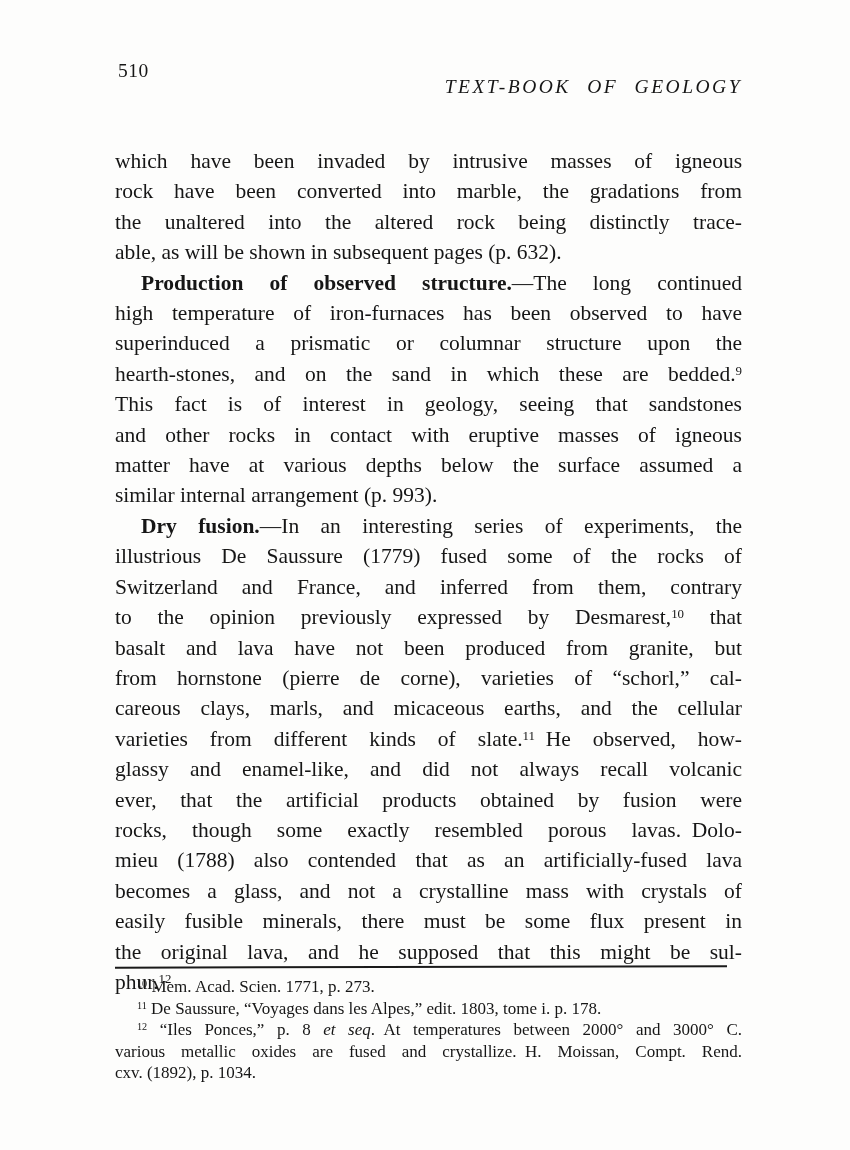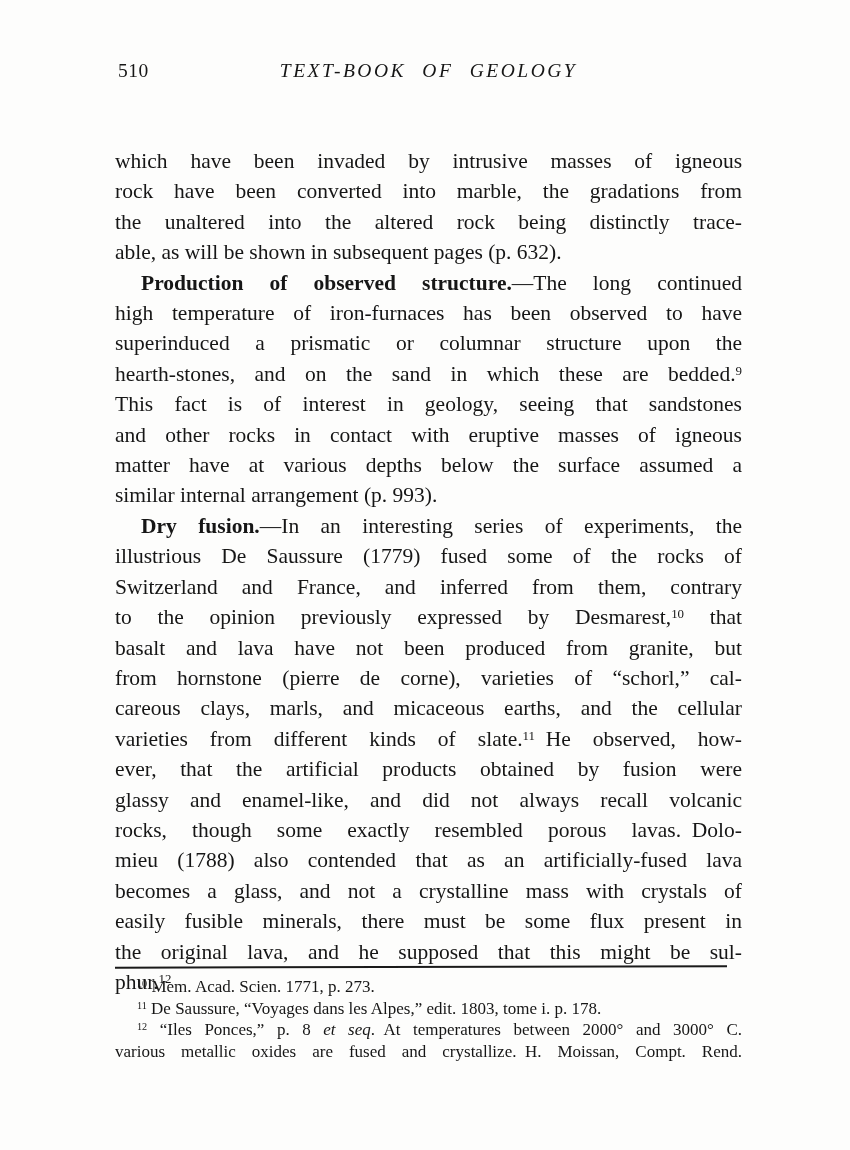--- a/index.html
+++ b/index.html
@@ -12,22 +12,22 @@
     overflow: hidden;
     padding-left: 44px;
   }
   
   .header { position: absolute; left: 115px; top: 60px; width: 627px; height: 26px; }
   .pagenum {
     position: absolute; left: 3px; top: 0;
     font-size: 19.5px; letter-spacing: 0.5px;
   }
   .running-title {
-    position: absolute; left: 0; right: 0; top: 0;
-    text-align: center;
+    position: absolute; left: 0; right: 0; top: 16px;
+    text-align: right;
     font-style: italic;
     font-size: 19.5px;
     letter-spacing: 2.5px;
     word-spacing: 9px;
   }
   
   .body {
     position: absolute; left: 115px; top: 106px; width: 627px;
     font-size: 21.5px;
     line-height: 30.4px;
@@ -82,32 +82,33 @@
       <div class="body-line justify"><span>matter have at various depths below the surface assumed a</span></div>
       <div class="body-line"><span>similar internal arrangement (p. 993).</span></div>
       <div class="body-line justify indent"><span class="b">Dry fusion.</span><span>—In an interesting series of experiments, the</span></div>
       <div class="body-line justify"><span>illustrious De Saussure (1779) fused some of the rocks of</span></div>
       <div class="body-line justify"><span>Switzerland and France, and inferred from them, contrary</span></div>
       <div class="body-line justify"><span>to the opinion previously expressed by Desmarest,</span><span class="sup">10</span><span> that</span></div>
       <div class="body-line justify"><span>basalt and lava have not been produced from granite, but</span></div>
       <div class="body-line justify"><span>from hornstone (pierre de corne), varieties of “schorl,” cal-</span></div>
       <div class="body-line justify"><span>careous clays, marls, and micaceous earths, and the cellular</span></div>
       <div class="body-line justify"><span>varieties from different kinds of slate.</span><span class="sup">11</span><span> He observed, how-</span></div>
+      <div class="body-line justify"><span>glassy and enamel-like, and did not always recall volcanic</span></div>
       <div class="body-line justify"><span>ever, that the artificial products obtained by fusion were</span></div>
-      <div class="body-line justify"><span>glassy and enamel-like, and did not always recall volcanic</span></div>
       <div class="body-line justify"><span>rocks, though some exactly resembled porous lavas. Dolo-</span></div>
       <div class="body-line justify"><span>mieu (1788) also contended that as an artificially-fused lava</span></div>
       <div class="body-line justify"><span>becomes a glass, and not a crystalline mass with crystals of</span></div>
       <div class="body-line justify"><span>easily fusible minerals, there must be some flux present in</span></div>
       <div class="body-line justify"><span>the original lava, and he supposed that this might be sul-</span></div>
       <div class="body-line"><span>phur.</span><span class="sup">12</span></div>
     </div>
 
   <div class="footnote-rule"></div>
 
   <div class="footnotes" id="footnote-lines">
       <div class="fn-line indent"><span class="sup">10</span><span> Mem. Acad. Scien. 1771, p. 273.</span></div>
       <div class="fn-line indent"><span class="sup">11</span><span> De Saussure, “Voyages dans les Alpes,” edit. 1803, tome i. p. 178.</span></div>
       <div class="fn-line justify indent"><span class="sup">12</span><span> “Iles Ponces,” p. 8 </span><span class="i">et seq</span><span>. At temperatures between 2000° and 3000° C.</span></div>
       <div class="fn-line justify"><span>various metallic oxides are fused and crystallize. H. Moissan, Compt. Rend.</span></div>
+      <div class="fn-line"><span>cxv. (1892), p. 1034.</span></div>
     </div>
 
 </div>
 
 </body></html>

